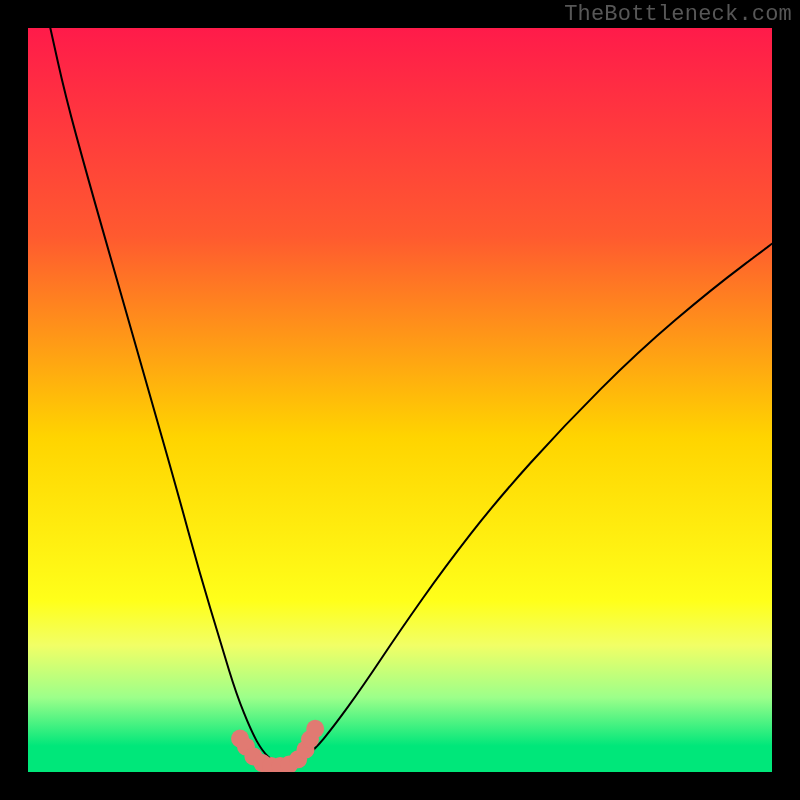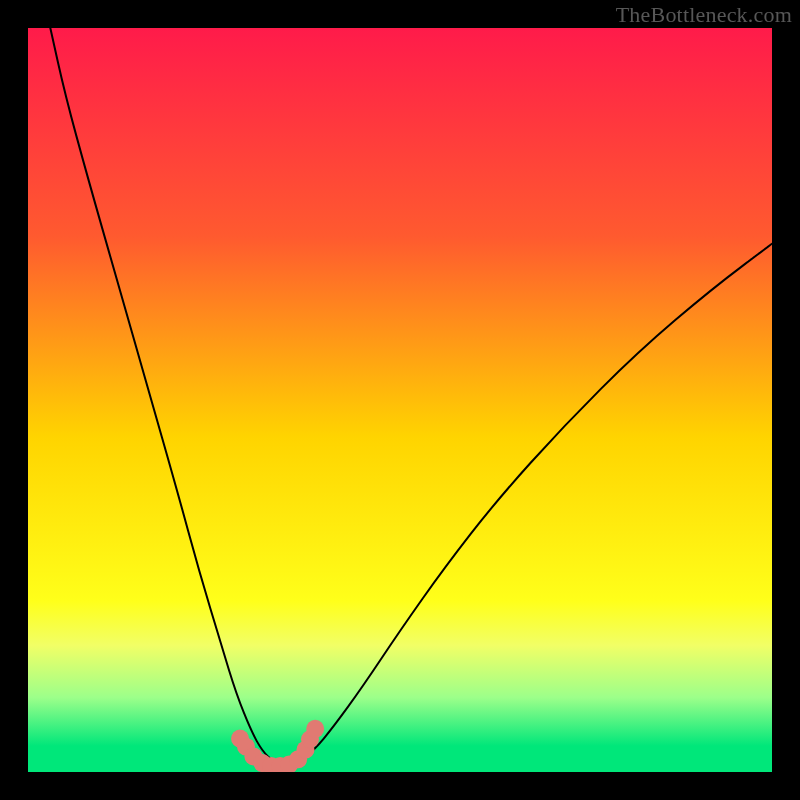--- a/index.html
+++ b/index.html
@@ -23,21 +23,21 @@
     left: 28px;
     top: 28px;
     width: 744px;
     height: 744px;
     overflow: hidden;
   }
   .watermark {
     position: absolute;
     top: 2px;
     right: 8px;
-    font-family: Liberation Serif, serif;
+    font-family: Liberation Mono, monospace;
     font-size: 22px;
     color: #575757;
     letter-spacing: 0.2px;
   }
   svg { display: block; }
 </style>
 </head>
 <body>
 
 <div class="frame">

